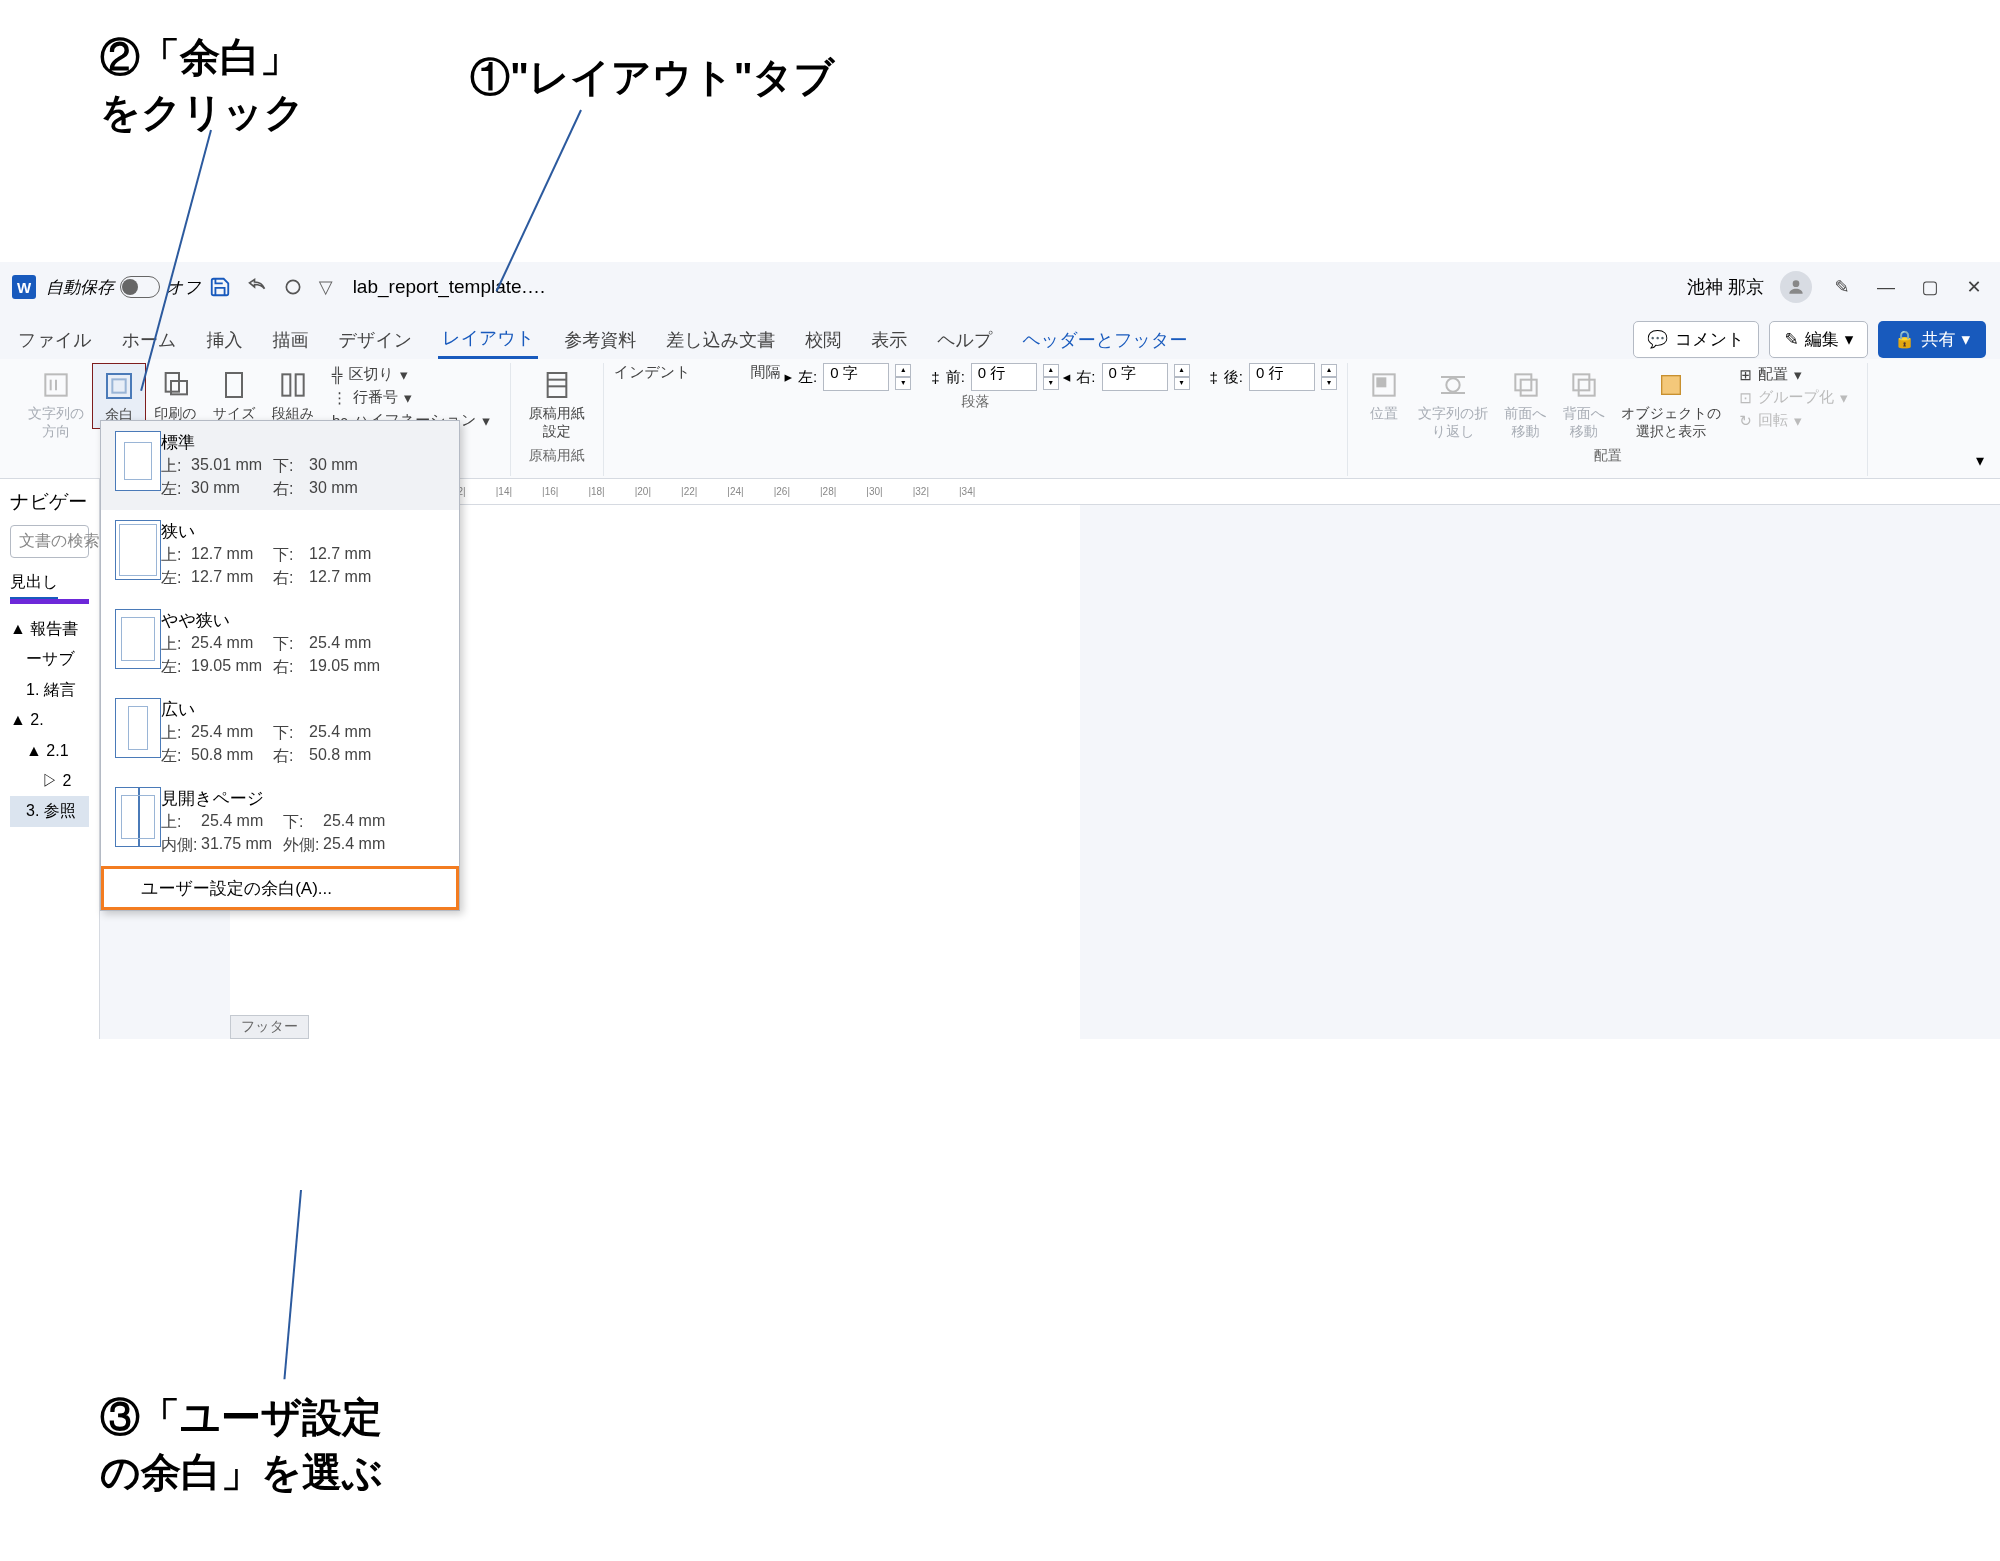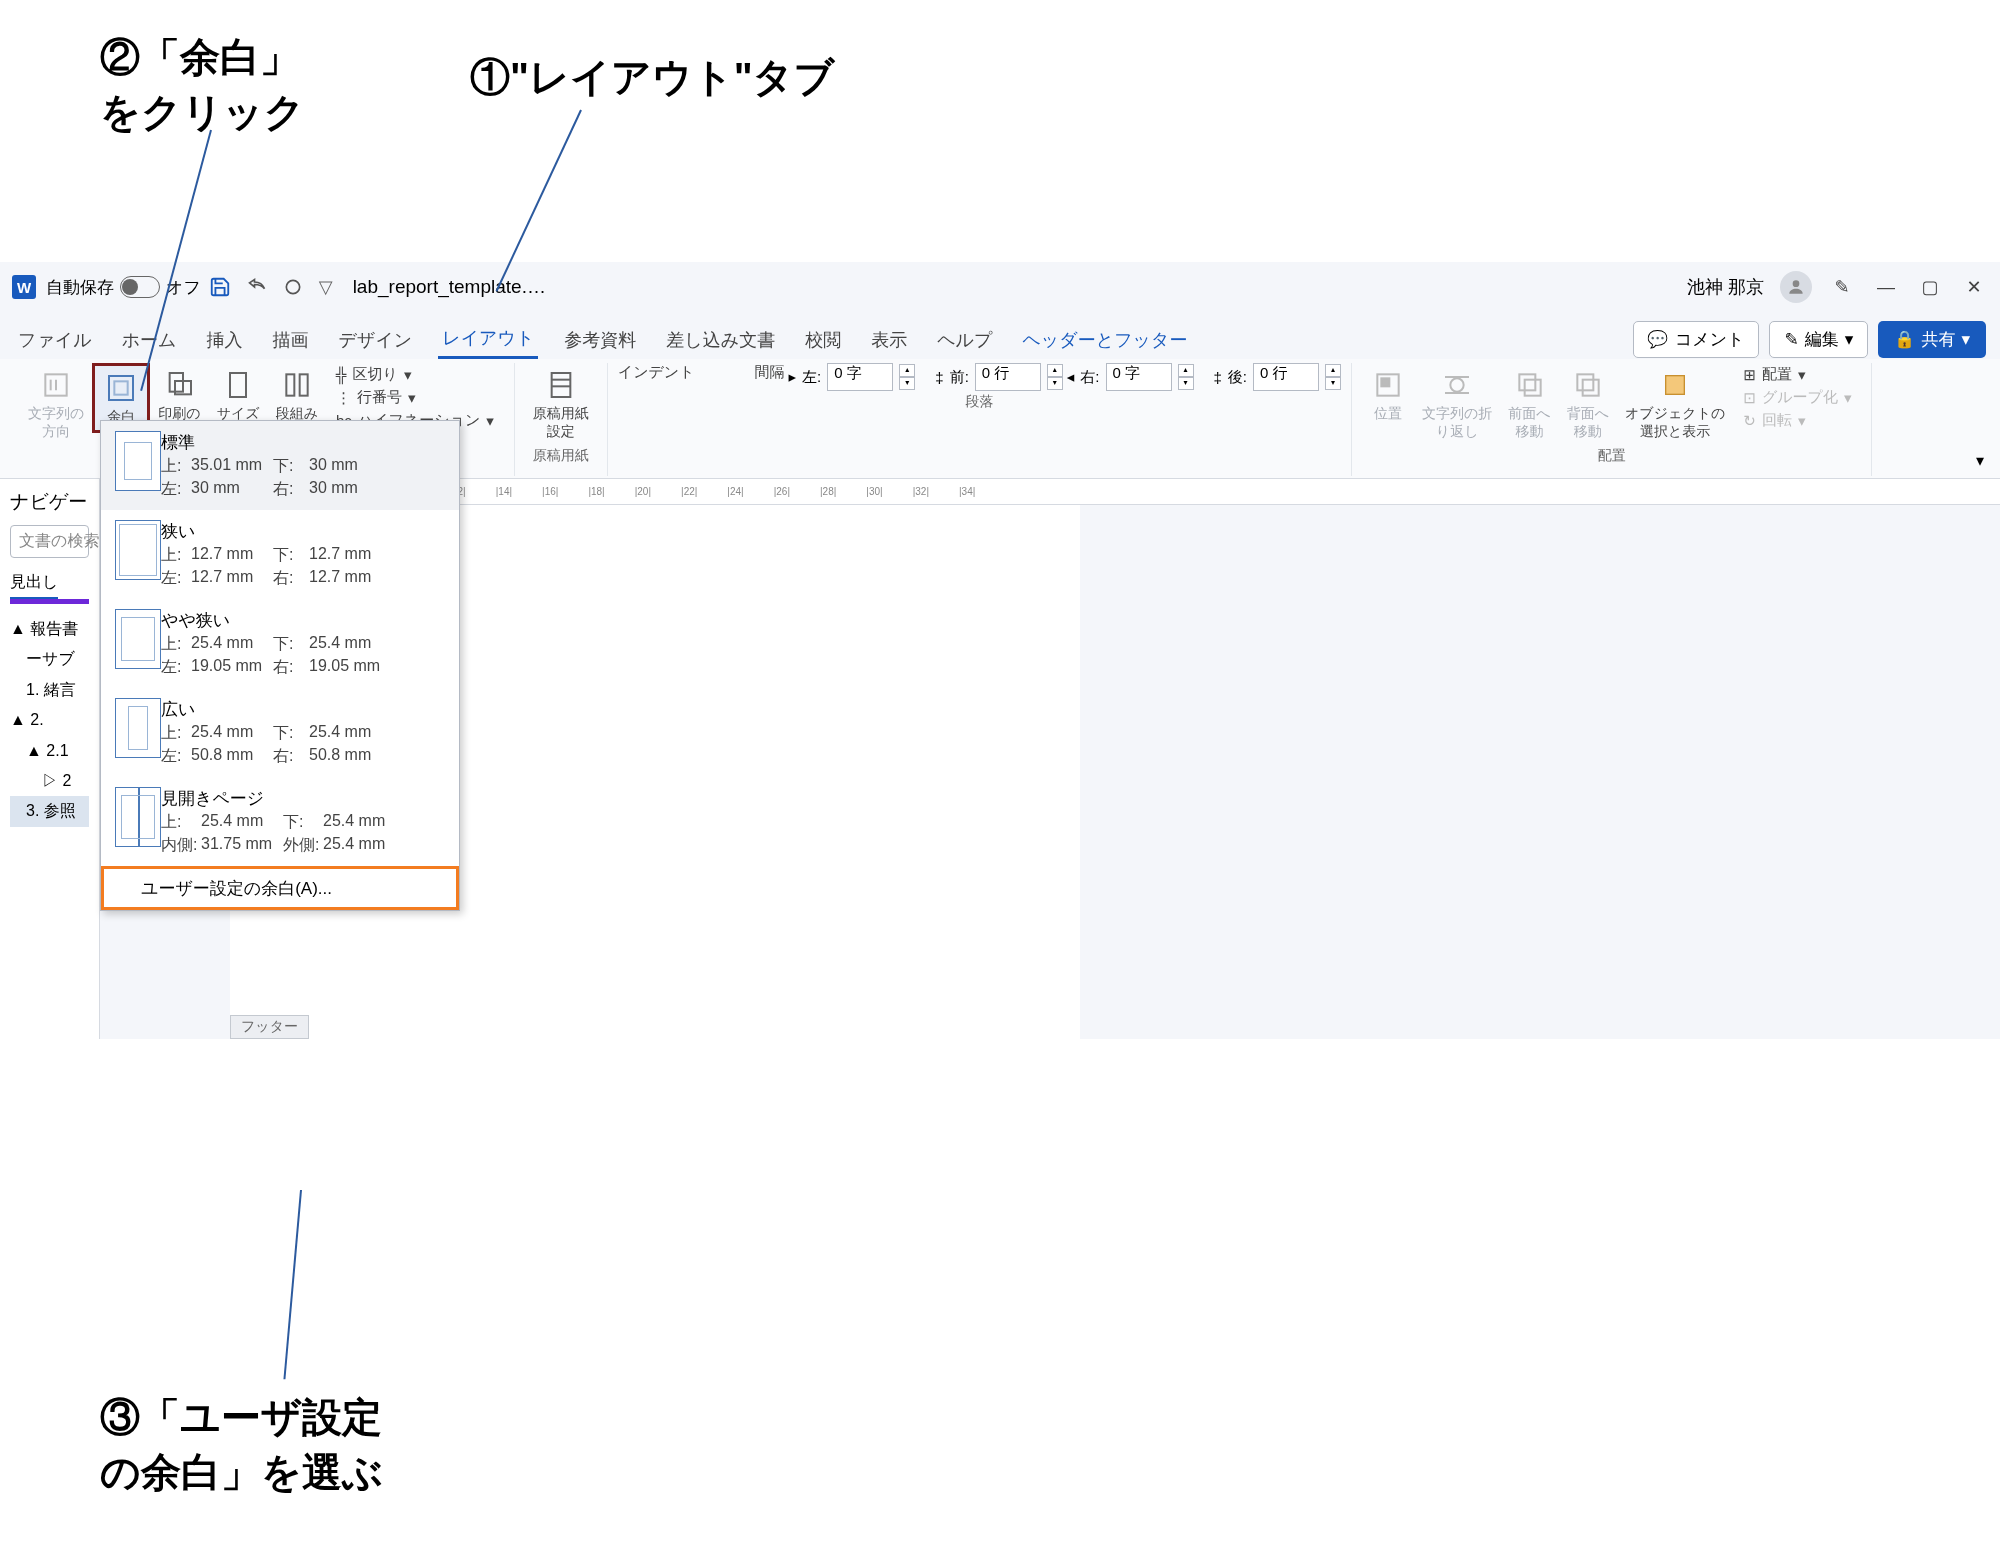--- a/index.html
+++ b/index.html
@@ -2,21 +2,21 @@
 <html><head>
 <meta charset="utf-8">
 <style>
 * { margin: 0; padding: 0; box-sizing: border-box; font-family: "Meiryo", "Yu Gothic", sans-serif; }
 body { background: #fff; width: 2000px; height: 1561px; position: relative; overflow: hidden; }
 .annotation { position: absolute; font-size: 40px; font-weight: bold; color: #000; z-index: 100; }
 .anno-line { position: absolute; background: #2c5a9e; z-index: 99; }
 .word-window { position: absolute; left: 0; top: 262px; right: 0; background: #f4f6fa; }
 .titlebar { display: flex; align-items: center; padding: 6px 12px; background: #f4f6fa; height: 50px; font-size: 18px; }
 .w-icon { width: 24px; height: 24px; background: #185abd; color: #fff; display: flex; align-items: center; justify-content: center; font-weight: bold; font-size: 15px; border-radius: 3px; margin-right: 10px; }
-.autosave { display: flex; align-items: center; gap: 6px; font-size: 17px; }
+.autosave { display: flex; align-items: center; gap: 6px; font-size: 17px; font-style: italic; }
 .toggle { width: 40px; height: 22px; border: 1.5px solid #666; border-radius: 11px; display: flex; align-items: center; padding: 1px; }
 .toggle-knob { width: 16px; height: 16px; background: #666; border-radius: 50%; }
 .qa-icon { margin: 0 8px; color: #666; display: flex; align-items: center; }
 .filename { margin-left: 12px; font-size: 19px; }
 .search-box { margin-left: 50px; width: 540px; height: 40px; border: 1px solid #c0c5ce; border-radius: 6px; background: #fff; display: flex; align-items: center; padding: 0 14px; color: #666; gap: 10px; font-size: 18px; }
 .title-right { margin-left: auto; display: flex; align-items: center; gap: 16px; font-size: 18px; }
 .avatar { width: 32px; height: 32px; background: #d8dce3; border-radius: 50%; display: flex; align-items: center; justify-content: center; }
 .winbtn { width: 28px; height: 28px; display: flex; align-items: center; justify-content: center; color: #444; }
 .tabs { display: flex; align-items: center; gap: 22px; padding: 8px 14px 0; font-size: 18px; }
 .tab { padding: 6px 4px; color: #444; cursor: pointer; }
@@ -25,21 +25,21 @@
 .tab-right { margin-left: auto; display: flex; gap: 10px; align-items: center; }
 .btn-outline { border: 1px solid #b4bac4; border-radius: 5px; padding: 6px 14px; background: #fff; display: flex; align-items: center; gap: 6px; font-size: 17px; }
 .btn-share { background: #185abd; color: #fff; border: none; border-radius: 5px; padding: 7px 16px; display: flex; align-items: center; gap: 6px; font-size: 17px; }
 .ribbon { display: flex; background: #f9fafc; border-bottom: 1px solid #d6dae1; padding: 4px 10px 2px; min-height: 120px; }
 .rgroup { display: flex; flex-direction: column; align-items: center; padding: 0 10px; border-right: 1px solid #e3e7ec; }
 .rgroup:last-child { border-right: none; }
 .rgroup-row { display: flex; align-items: flex-start; }
 .rbtn { display: flex; flex-direction: column; align-items: center; padding: 4px 8px; font-size: 14px; color: #444; text-align: center; gap: 2px; }
 .rbtn.dim { color: #a8adb5; }
 .rbtn-icon { width: 36px; height: 36px; display: flex; align-items: center; justify-content: center; }
-.rbtn.highlighted { border: 3px solid #7f1d1d; background: #e8eef7; }
+.rbtn.highlighted { border: 1px solid #7f1d1d; background: #e8eef7; }
 .rsmall-col { display: flex; flex-direction: column; padding: 2px 10px; gap: 4px; font-size: 15px; color: #444; }
 .rsmall-item { display: flex; align-items: center; gap: 6px; white-space: nowrap; }
 .spin-row { display: flex; align-items: center; gap: 6px; font-size: 15px; }
 .spin-input { width: 66px; height: 28px; border: 1px solid #b4bac4; background: #fff; padding: 0 18px 0 6px; position: relative; }
 .spin-btns { width: 16px; display: flex; flex-direction: column; }
 .spin-btns div { height: 13px; border: 1px solid #b4bac4; background: #fff; font-size: 8px; text-align: center; line-height: 10px; }
 .label-sec { font-size: 15px; color: #444; }
 .group-label { font-size: 14px; color: #666; padding: 2px 0 2px; }
 .main-area { display: flex; height: 560px; }
 .nav-pane { width: 100px; border-right: 1px solid #d6dae1; padding: 10px; font-size: 17px; background: #fff; overflow: hidden; white-space: nowrap; }

